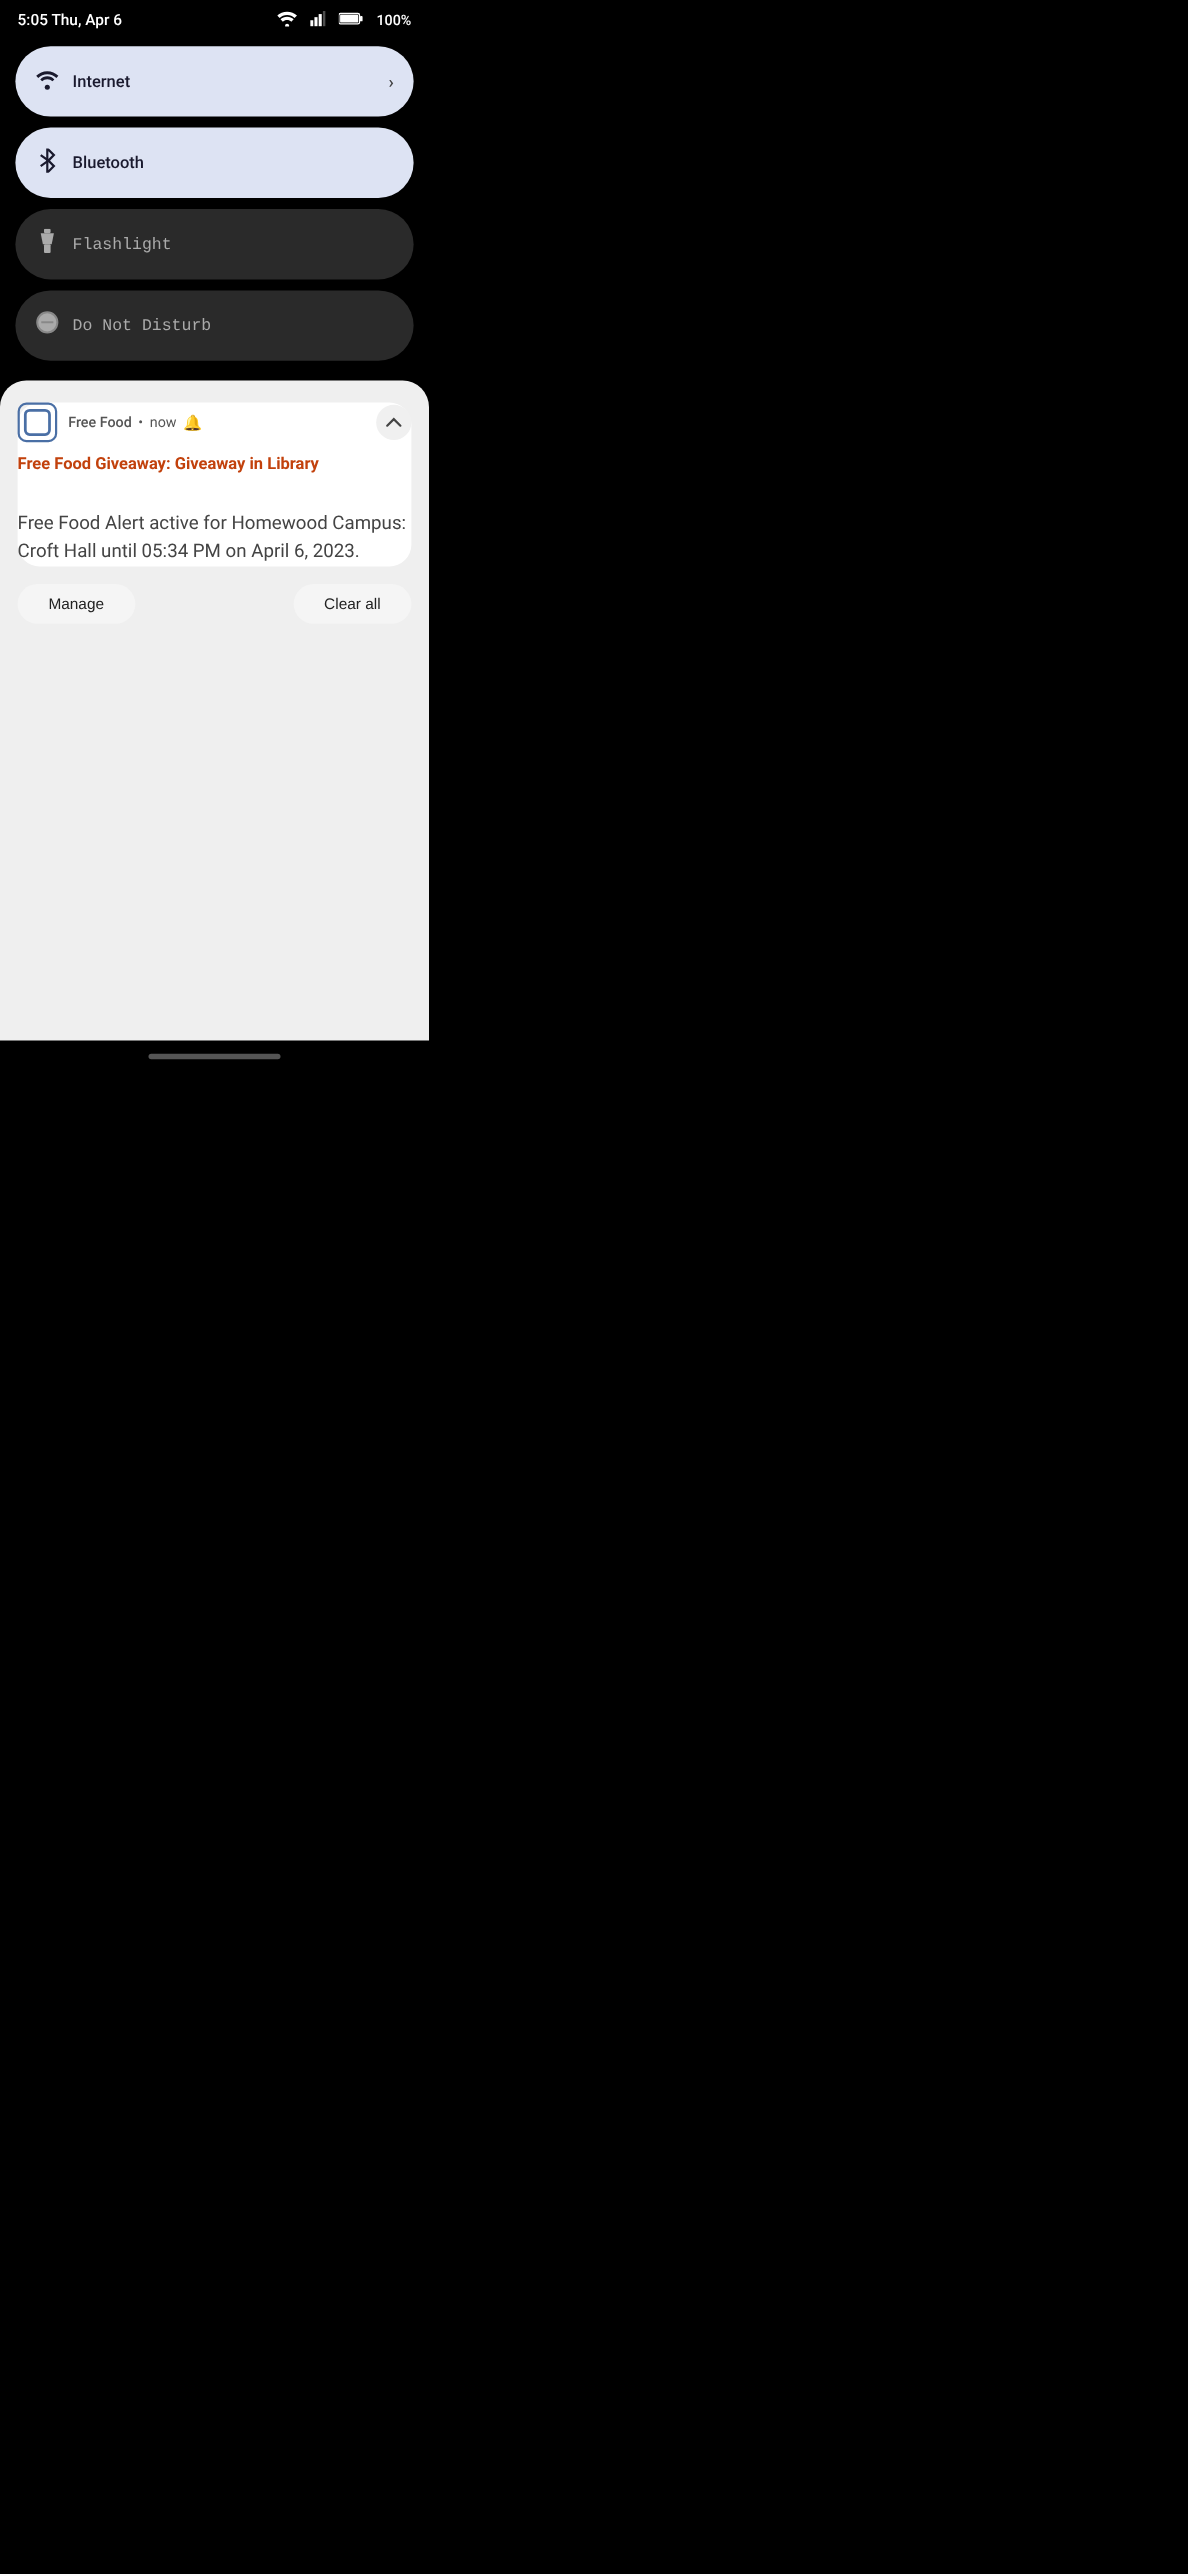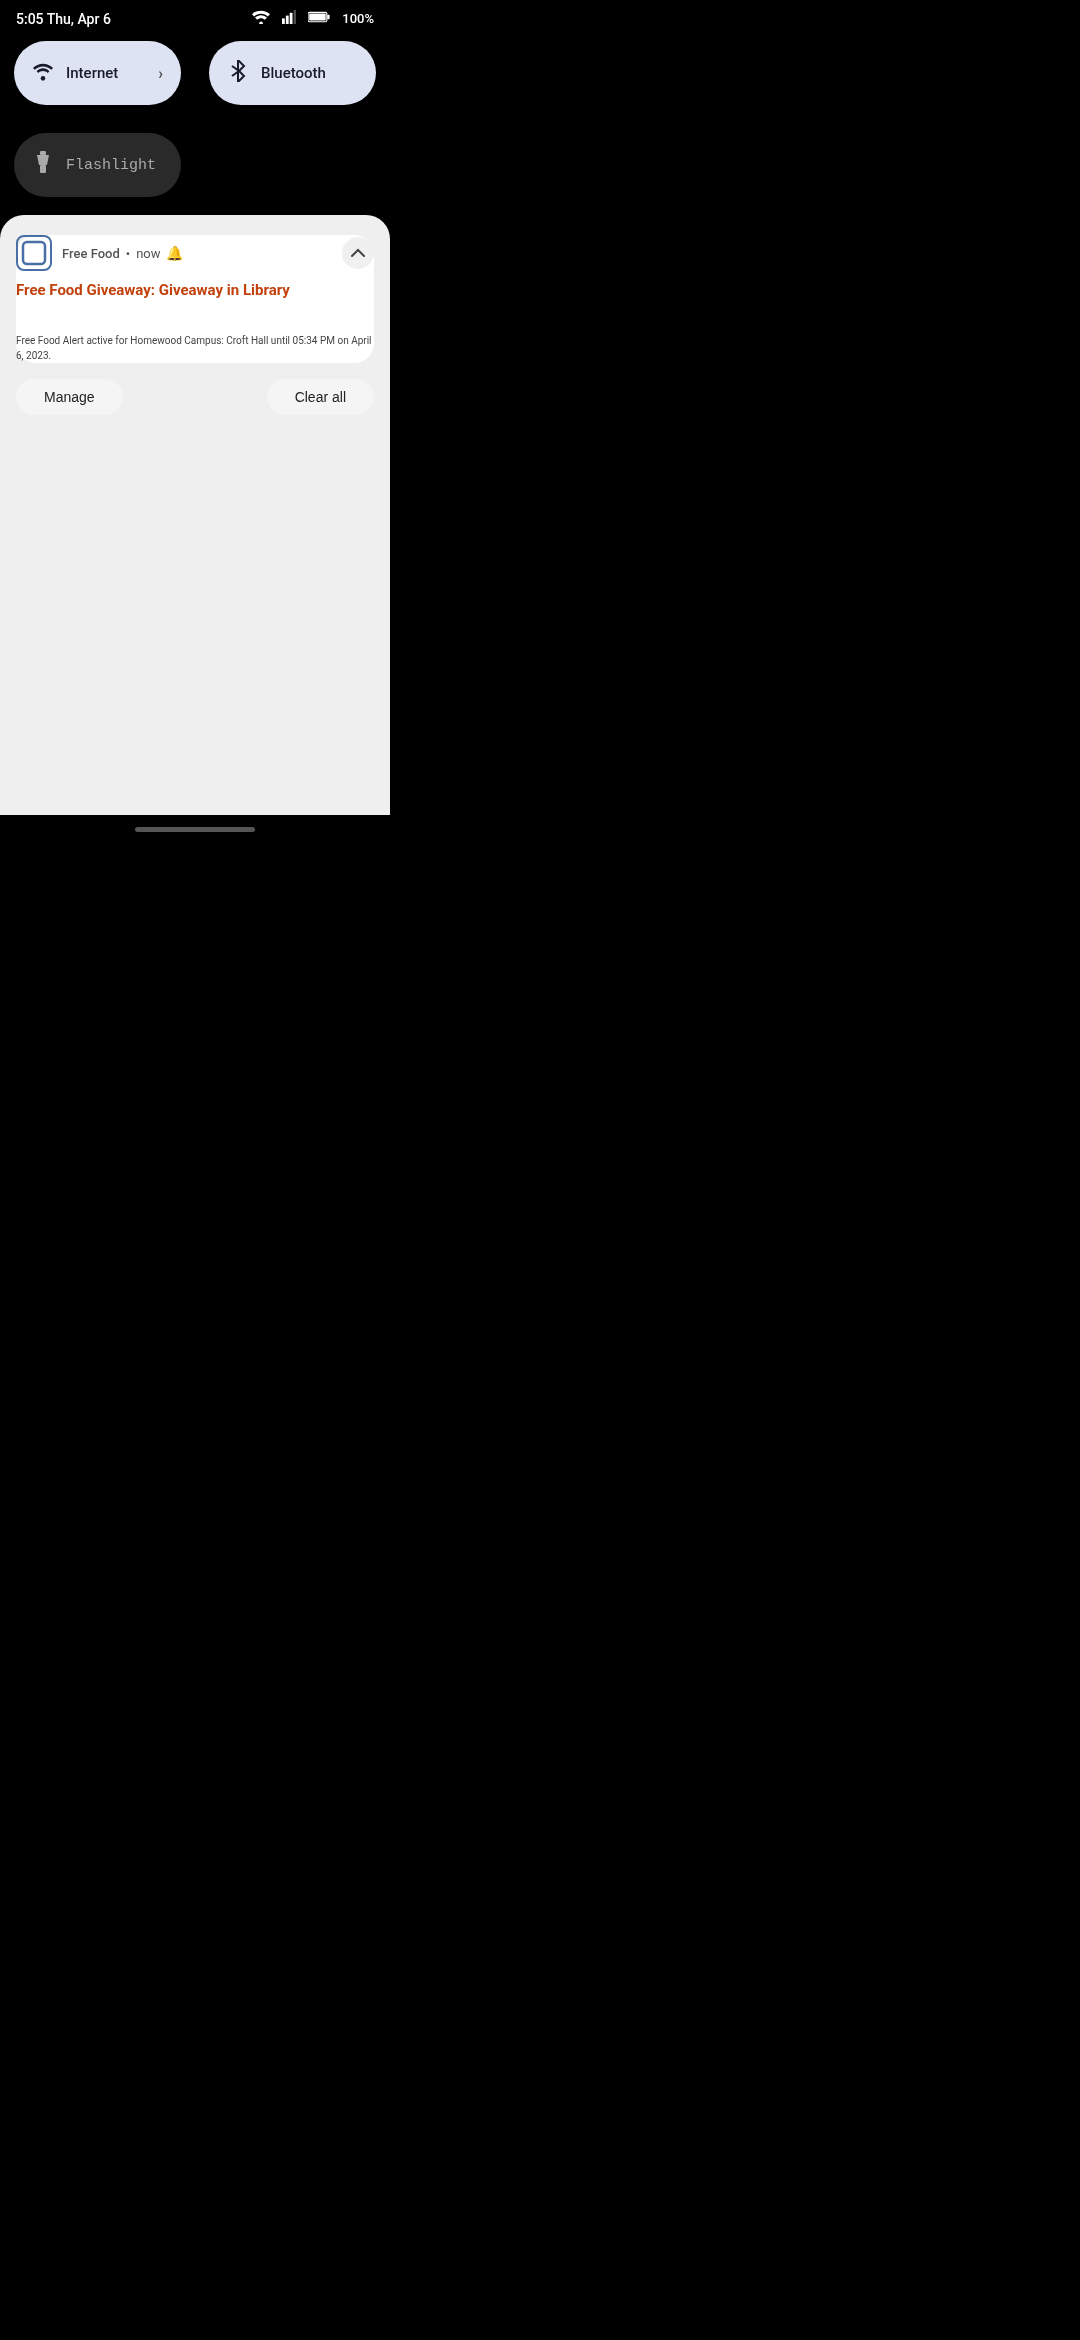--- a/index.html
+++ b/index.html
@@ -41,22 +41,22 @@
     }
 
     .status-icon {
       display: inline-block;
     }
 
     
     .quick-settings {
       padding: 8px 14px 14px;
       display: grid;
-      grid-template-columns: 1fr 1fr;
-      gap: 28px;
+      grid-template-columns: 1fr;
+      gap: 10px;
     }
 
     .tile {
       display: flex;
       align-items: center;
       gap: 12px;
       padding: 0 18px;
       height: 64px;
       border-radius: 32px;
       font-size: 15px;
@@ -179,21 +179,21 @@
 
     .notification-title {
       font-size: 15px;
       font-weight: 700;
       color: #c2410c;
       margin-bottom: 6px;
       line-height: 1.3;
     }
 
     .notification-body {
-      font-size: 10px;
+      font-size: 17px;
       color: #444;
       line-height: 1.5;
       margin-top: 32px;
     }
 
     .notification-actions {
       display: flex;
       justify-content: space-between;
       margin-top: 16px;
       gap: 24px;
@@ -291,20 +291,29 @@
     <span class="tile-icon flashlight-icon">
       <svg width="18" height="22" viewBox="0 0 14 22" fill="#888">
         <rect x="4" y="0" width="6" height="4" rx="1"></rect>
         <polygon points="1,4 13,4 11,14 3,14"></polygon>
         <rect x="4" y="14" width="6" height="8" rx="1"></rect>
       </svg>
     </span>
     <span class="tile-label">Flashlight</span>
   </div>
 
+  <div class="tile tile-inactive">
+    <span class="tile-icon dnd-icon">
+      <svg width="22" height="22" viewBox="0 0 24 24" fill="none" stroke="#888" stroke-width="2">
+        <circle cx="12" cy="12" r="10"></circle>
+        <line x1="6" y1="12" x2="18" y2="12"></line>
+      </svg>
+    </span>
+    <span class="tile-label">Do Not Disturb</span>
+  </div>
 
 </div>
 
 <div class="notification-panel">
 
   <div class="notification-card">
     <div class="notification-header">
       <div class="notification-app-info">
         <div class="notification-app-icon">
           <svg width="26" height="26" viewBox="0 0 26 26" fill="none">

